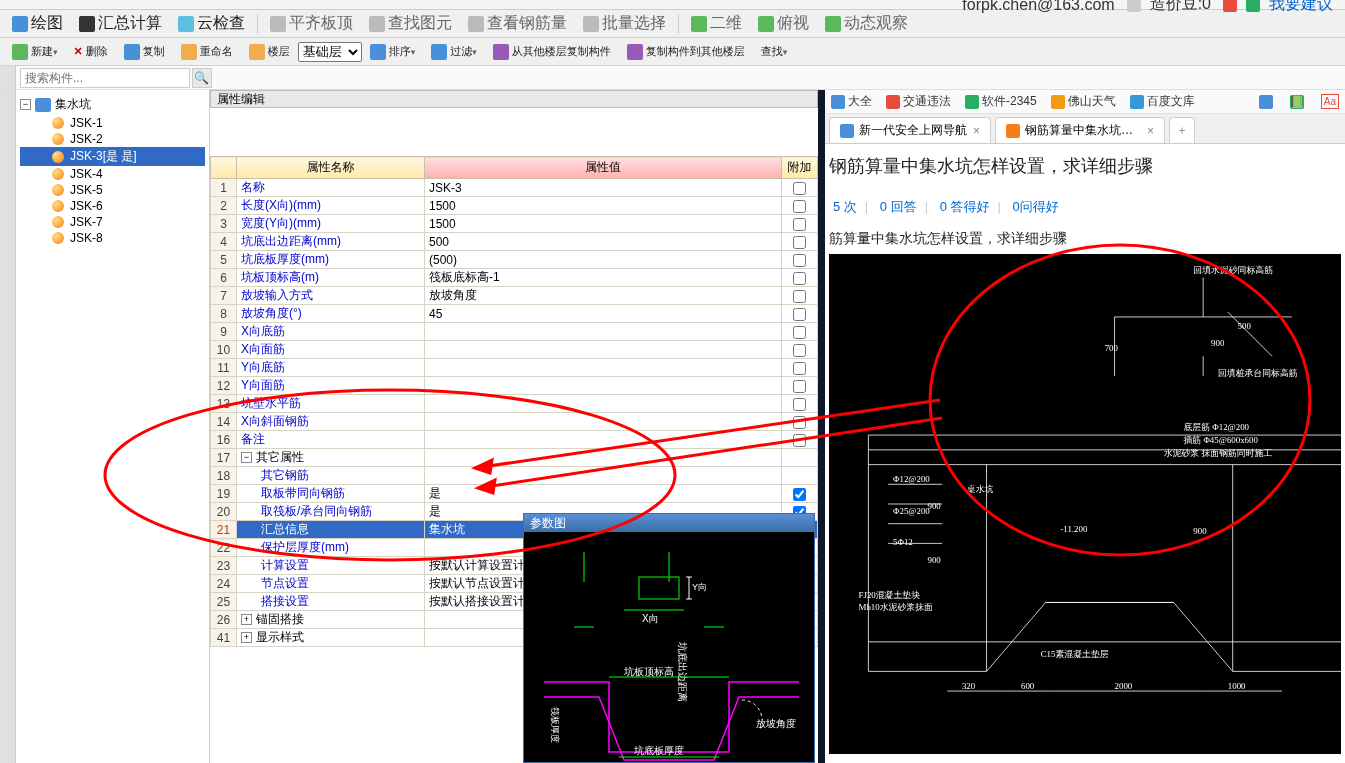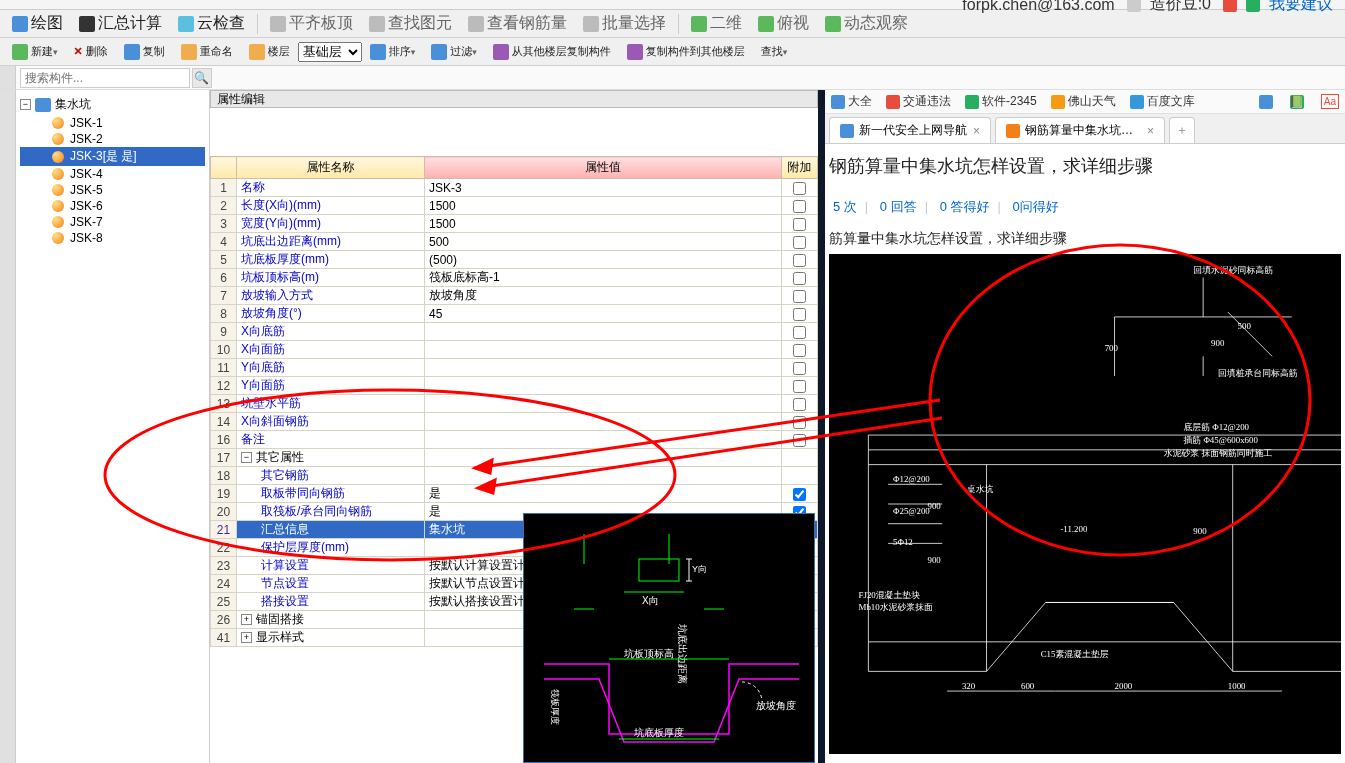--- a/index.html
+++ b/index.html
@@ -47,21 +47,21 @@
 table.props th { background: linear-gradient(#fff7e0, #ffe9a8); border: 1px solid #c8c0a8; padding: 2px 4px; font-weight: normal; font-size: 12px; text-align: center; height: 22px; }
 table.props th.val { background: linear-gradient(#ffe0e0, #ffb0b0); }
 table.props td { border: 1px solid #d8d4c4; padding: 0 4px; height: 18px; font-size: 12px; background: #fff; }
 table.props td.num { text-align: center; background: #f7f3e8; color: #444; width: 24px; }
 table.props td.name { color: #0000cc; }
 table.props td.name.black { color: #000; }
 table.props td.name.indent { padding-left: 24px; }
 table.props td.chk { text-align: center; }
 table.props td.chk input { vertical-align: middle; }
 table.props tr.sel td { background: #316ac5; color: #fff; }
-table.props tr.sel td.num { background: #f7f3e8; color: #4c1d95; }
+table.props tr.sel td.num { background: #f7f3e8; color: #c2410c; }
 .expcol { display: inline-block; width: 11px; height: 11px; border: 1px solid #888; font-size: 9px; line-height: 9px; text-align: center; margin-right: 4px; vertical-align: middle; }
 
 .param-float { position: absolute; left: 523px; top: 513px; width: 292px; height: 250px; background: #000; border: 1px solid #3a6ea5; z-index: 20; }
 .param-title { height: 18px; background: linear-gradient(#5a8fd8, #3a6ea5); color: #fff; font-size: 12px; padding: 0 6px; display: flex; align-items: center; }
 .param-svg { width: 100%; height: calc(100% - 18px); }
 
 .browser { flex: 1; background: #fff; border-left: 7px solid #0f172a; display: flex; flex-direction: column; min-width: 0; }
 .tabs { height: 30px; background: #f0f0f0; border-bottom: 1px solid #ccc; display: flex; align-items: flex-end; padding: 0 4px; }
 .tab { height: 26px; padding: 0 10px; display: flex; align-items: center; background: #fff; border: 1px solid #ccc; border-bottom: none; border-radius: 4px 4px 0 0; margin-right: 4px; font-size: 12px; max-width: 170px; cursor: pointer; }
 .tab .favicon { width: 14px; height: 14px; background: #4a90d9; border-radius: 2px; margin-right: 5px; flex-shrink: 0; }
@@ -501,20 +501,21 @@
             <text x="405" y="438">1000</text>
             <text x="100" y="310">900</text>
           </g>
         </svg>
       </div>
     </div>
   </div>
 </div>
 
 <div class="param-float">
+  <div class="param-title">参数图</div>
   <svg class="param-svg" viewBox="0 0 290 230">
     <g stroke="#0f0" stroke-width="1" fill="none">
       <line x1="60" y1="20" x2="60" y2="50"></line>
       <line x1="145" y1="20" x2="145" y2="50"></line>
       <rect x="115" y="45" width="40" height="22"></rect>
       <line x1="100" y1="78" x2="160" y2="78"></line>
       <line x1="50" y1="95" x2="70" y2="95"></line>
       <line x1="180" y1="95" x2="200" y2="95"></line>
     </g>
     <g stroke="#fff" stroke-width="1" fill="none">

